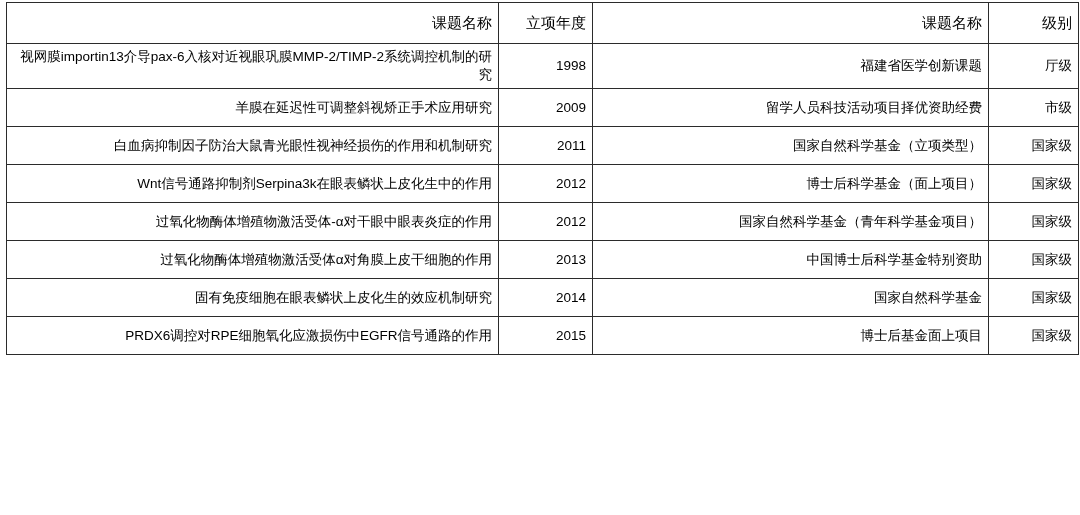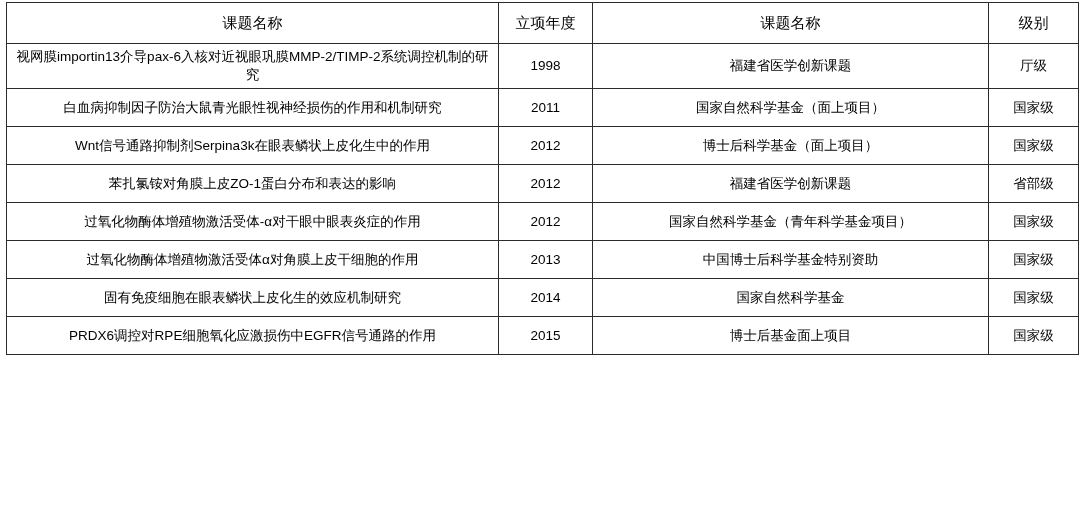--- a/index.html
+++ b/index.html
@@ -23,21 +23,21 @@
   }
   table.project-table {
     border-collapse: collapse;
     table-layout: fixed;
     width: 1072px;
     margin: 2px 0 0 2px;
   }
   table.project-table td,
   table.project-table th {
     border: 1px solid #2b2b2b;
-    text-align: center;
+    text-align: right;
     vertical-align: middle;
     padding: 4px 6px;
     line-height: 1.35;
     font-weight: normal;
   }
   thead th {
     font-weight: bold;
     font-size: 15px;
     height: 32px;
   }
@@ -77,36 +77,36 @@
       </tr>
     </thead>
     <tbody>
       <tr>
         <td class="cell-name">视网膜importin13介导pax-6入核对近视眼巩膜MMP-2/TIMP-2系统调控机制的研究</td>
         <td>1998</td>
         <td>福建省医学创新课题</td>
         <td>厅级</td>
       </tr>
       <tr>
+        <td class="cell-name">羊膜在延迟性可调整斜视矫正手术应用研究</td>
+        <td>2009</td>
+        <td>留学人员科技活动项目择优资助经费</td>
+        <td>市级</td>
+      </tr>
+      <tr>
         <td class="cell-name">白血病抑制因子防治大鼠青光眼性视神经损伤的作用和机制研究</td>
         <td>2011</td>
-        <td>国家自然科学基金（面上项目）</td>
+        <td>国家自然科学基金（立项类型）</td>
         <td>国家级</td>
       </tr>
       <tr>
         <td class="cell-name">Wnt信号通路抑制剂Serpina3k在眼表鳞状上皮化生中的作用</td>
         <td>2012</td>
         <td>博士后科学基金（面上项目）</td>
         <td>国家级</td>
-      </tr>
-      <tr>
-        <td class="cell-name">苯扎氯铵对角膜上皮ZO-1蛋白分布和表达的影响</td>
-        <td>2012</td>
-        <td>福建省医学创新课题</td>
-        <td>省部级</td>
       </tr>
       <tr>
         <td class="cell-name">过氧化物酶体增殖物激活受体-α对干眼中眼表炎症的作用</td>
         <td>2012</td>
         <td>国家自然科学基金（青年科学基金项目）</td>
         <td>国家级</td>
       </tr>
       <tr>
         <td class="cell-name">过氧化物酶体增殖物激活受体α对角膜上皮干细胞的作用</td>
         <td>2013</td>

